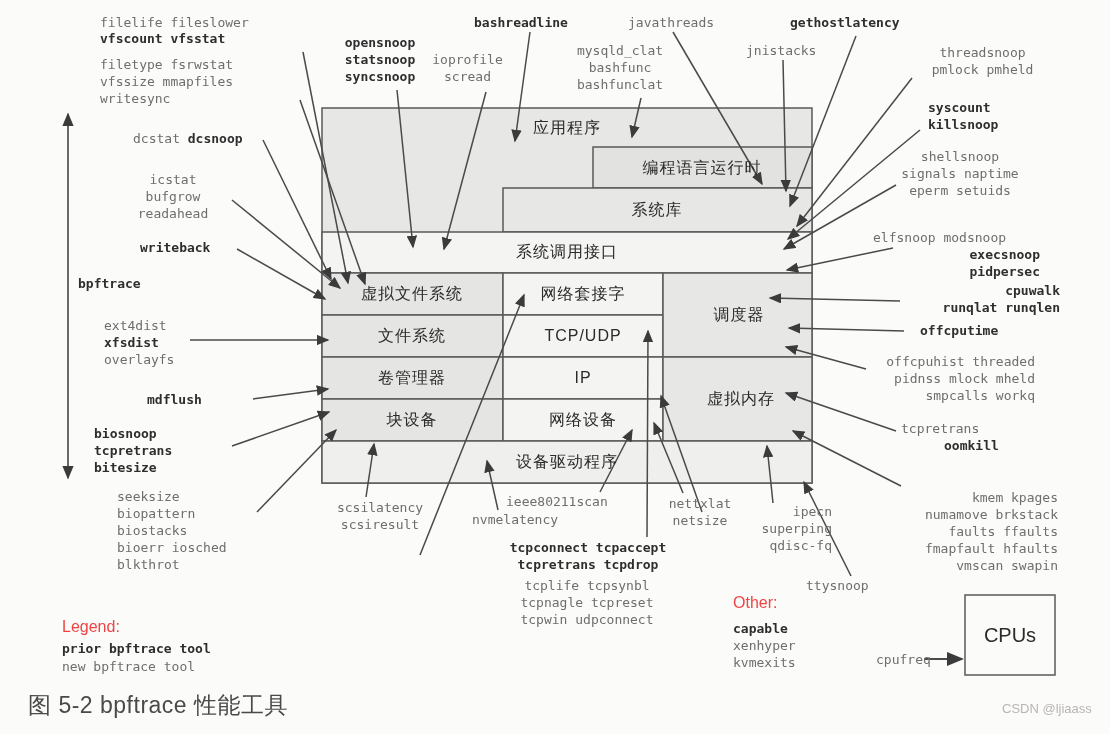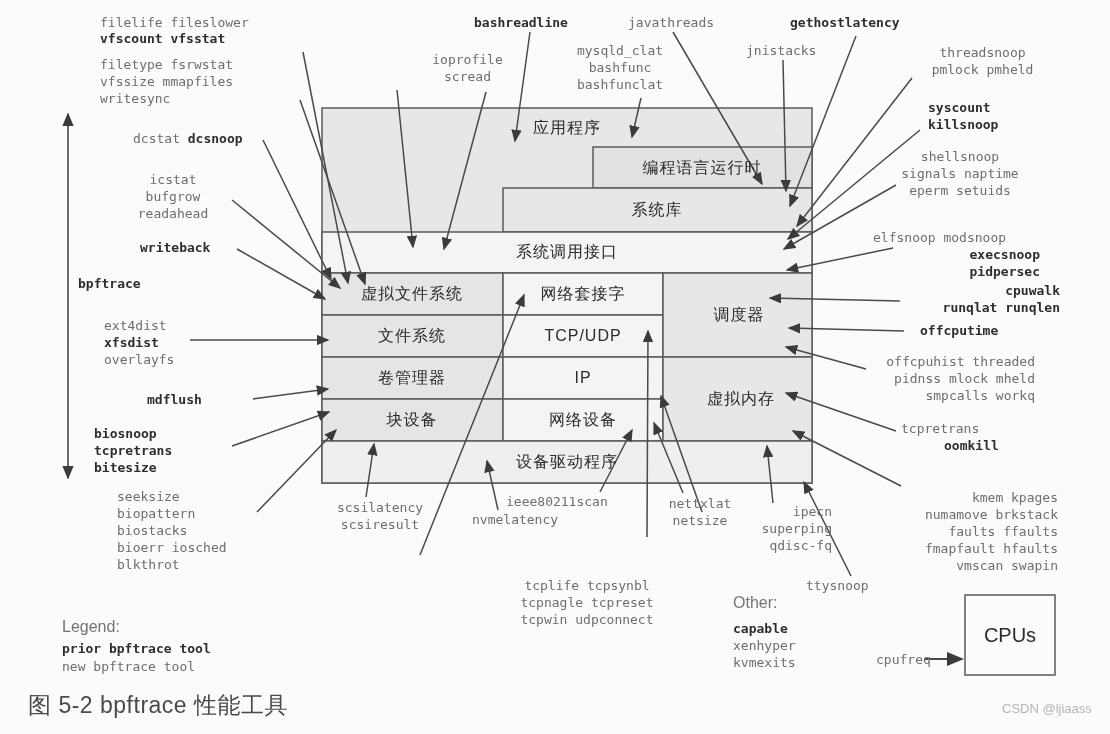--- a/index.html
+++ b/index.html
@@ -5,21 +5,21 @@
   html,body{margin:0;padding:0;background:#e9e9e9;}
   #page{position:relative;width:1110px;height:734px;background:#fbfbfa;overflow:hidden;
         font-family:"DejaVu Sans Mono","Liberation Mono",monospace;}
   #diagram-svg{position:absolute;left:0;top:0;}
   .t{position:absolute;font-size:13px;line-height:17px;white-space:pre-line;color:#6e6e6e;}
   .b{font-weight:bold;color:#2e2e2e;}
   .ctr{text-align:center;}
   .rgt{text-align:right;}
   .cn{position:absolute;transform:translate(-50%,-50%);font-family:"Liberation Sans",sans-serif;
       font-size:16px;color:#2b2b2b;white-space:nowrap;letter-spacing:1px;text-align:center;}
-  .sans{position:absolute;font-family:"Liberation Sans",sans-serif;font-size:16px;color:#737373;}
+  .sans{position:absolute;font-family:"Liberation Sans",sans-serif;font-size:16px;color:#ef4444;}
   #caption{position:absolute;left:28px;top:690px;font-family:"Liberation Sans",sans-serif;
            font-size:23px;color:#4a4a4a;letter-spacing:0.5px;}
   #watermark{position:absolute;left:1002px;top:701px;font-family:"Liberation Sans",sans-serif;
              font-size:13px;color:#b9b4b6;}
   #cpus-label{position:absolute;left:1010px;top:635px;transform:translate(-50%,-50%);
               font-family:"Liberation Sans",sans-serif;font-size:20px;color:#2b2b2b;}
 </style>
 </head>
 <body>
 
@@ -128,20 +128,23 @@
   <div class="t b" style="left:147px;top:391px">mdflush</div>
   <div class="t b" style="left:94px;top:425px">biosnoop
 tcpretrans
 bitesize</div>
   <div class="t" style="left:117px;top:488px">seeksize
 biopattern
 biostacks
 bioerr iosched
 blkthrot</div>
 
+  <div class="t b ctr" style="left:330px;top:34px;width:100px">opensnoop
+statsnoop
+syncsnoop</div>
   <div class="t ctr" style="left:420px;top:51px;width:95px">ioprofile
 scread</div>
   <div class="t b" style="left:474px;top:14px">bashreadline</div>
   <div class="t ctr" style="left:555px;top:42px;width:130px">mysqld_clat
 bashfunc
 bashfunclat</div>
   <div class="t" style="left:628px;top:14px">javathreads</div>
   <div class="t b" style="left:790px;top:14px">gethostlatency</div>
   <div class="t" style="left:746px;top:42px">jnistacks</div>
 
@@ -167,20 +170,22 @@
 numamove brkstack
 faults ffaults
 fmapfault hfaults
 vmscan swapin</div>
   <div class="t" style="left:806px;top:577px">ttysnoop</div>
 
   <div class="t ctr" style="left:325px;top:499px;width:110px">scsilatency
 scsiresult</div>
   <div class="t" style="left:506px;top:493px">ieee80211scan</div>
   <div class="t" style="left:472px;top:511px">nvmelatency</div>
+  <div class="t b ctr" style="left:483px;top:539px;width:210px">tcpconnect tcpaccept
+tcpretrans tcpdrop</div>
   <div class="t ctr" style="left:497px;top:577px;width:180px">tcplife tcpsynbl
 tcpnagle tcpreset
 tcpwin udpconnect</div>
   <div class="t ctr" style="left:655px;top:495px;width:90px">nettxlat
 netsize</div>
   <div class="t rgt" style="left:752px;top:503px;width:80px">ipecn
 superping
 qdisc-fq</div>
 
   <div class="sans" style="left:733px;top:594px">Other:</div>

